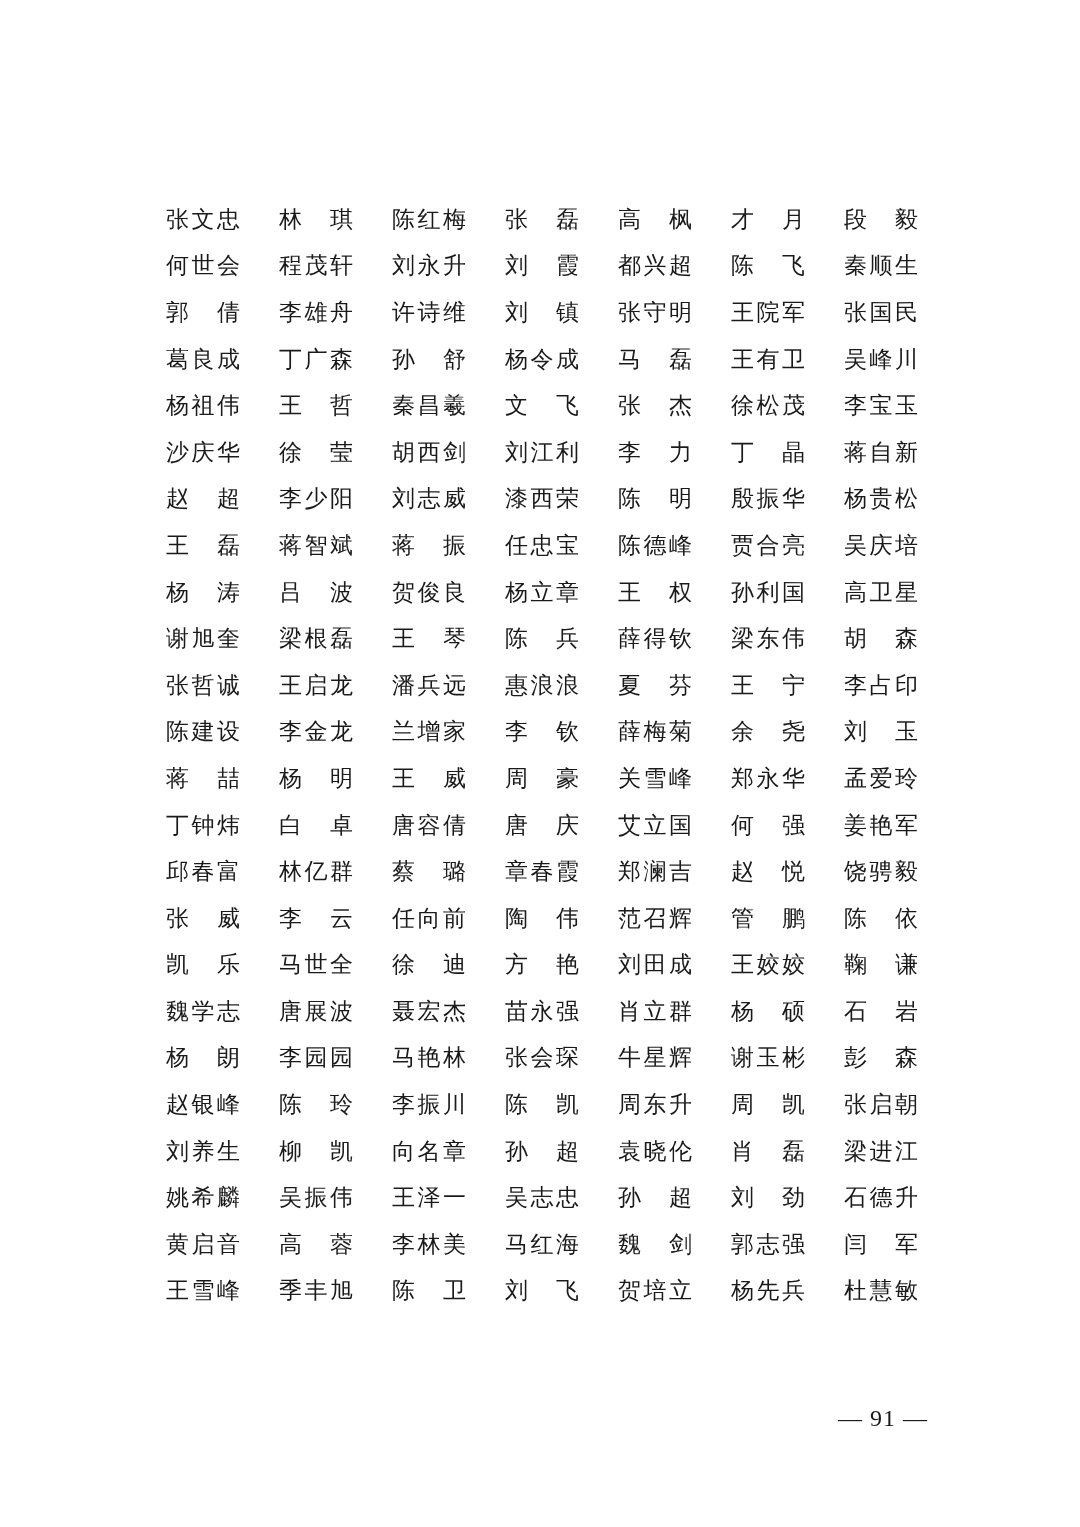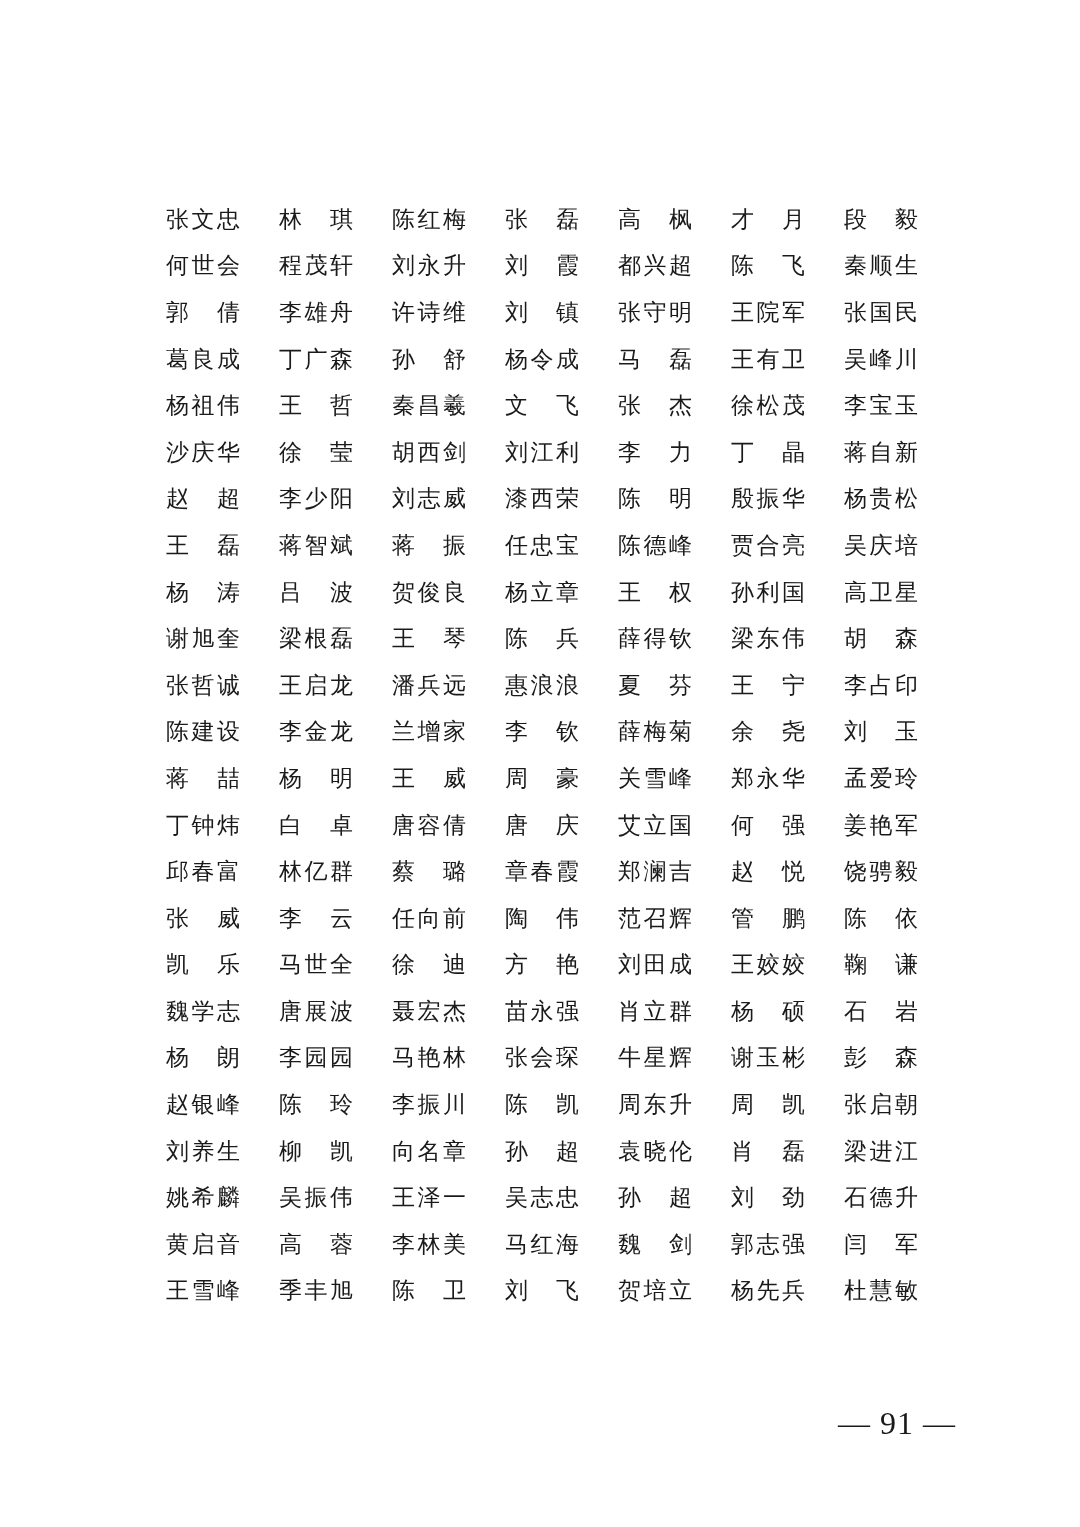--- a/index.html
+++ b/index.html
@@ -4,21 +4,21 @@
 <style>
   html, body { margin: 0; padding: 0; background: #ffffff; }
   body { width: 1080px; height: 1527px; position: relative; overflow: hidden;
          font-family: "DejaVu Serif", "Liberation Serif", serif; color: #1a1a1a; }
   .page { position: absolute; left: 0; top: 0; width: 1080px; height: 1527px; background: #fff; }
   .grid { position: absolute; left: 165px; top: 196px; }
   .row { display: flex; height: 46.6px; align-items: center; }
   .cell { width: 113px; flex: 0 0 113px; height: 46.6px; display: flex; align-items: center; }
   .name { display: flex; justify-content: space-between; width: 76px; font-size: 23px; line-height: 1; }
   .name span { display: inline-block; width: 25px; text-align: center; }
-  .page-number { position: absolute; left: 838px; top: 1405px; font-size: 32px;
+  .page-number { position: absolute; left: 838px; top: 1405px; font-size: 24px;
                  font-family: "Liberation Serif", "DejaVu Serif", serif; letter-spacing: 1px; }
 </style>
 </head>
 <body>
 
 <div class="page">
   <div class="grid" id="name-grid">
       <div class="row">
         <div class="cell">
           <div class="name" aria-label="张文忠">

